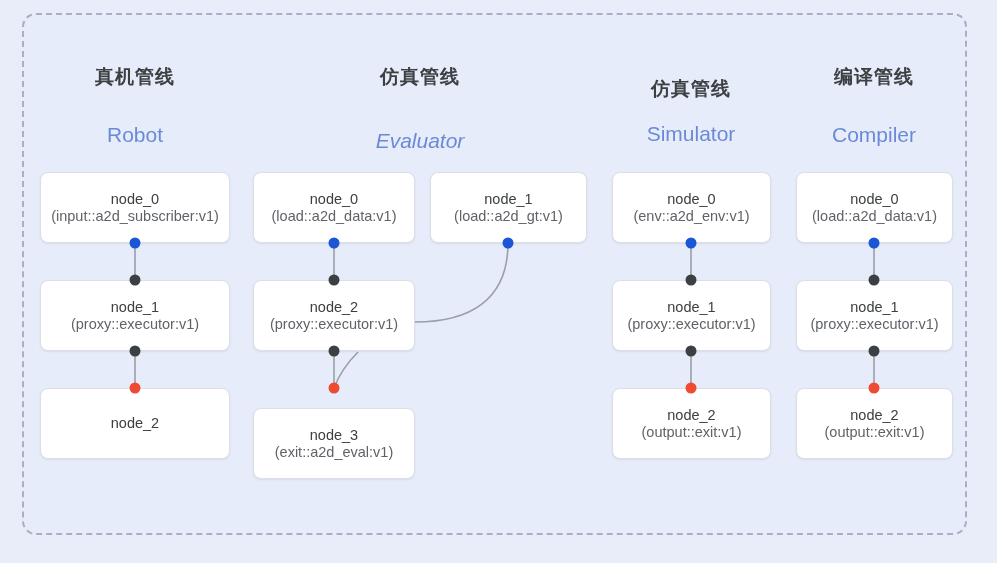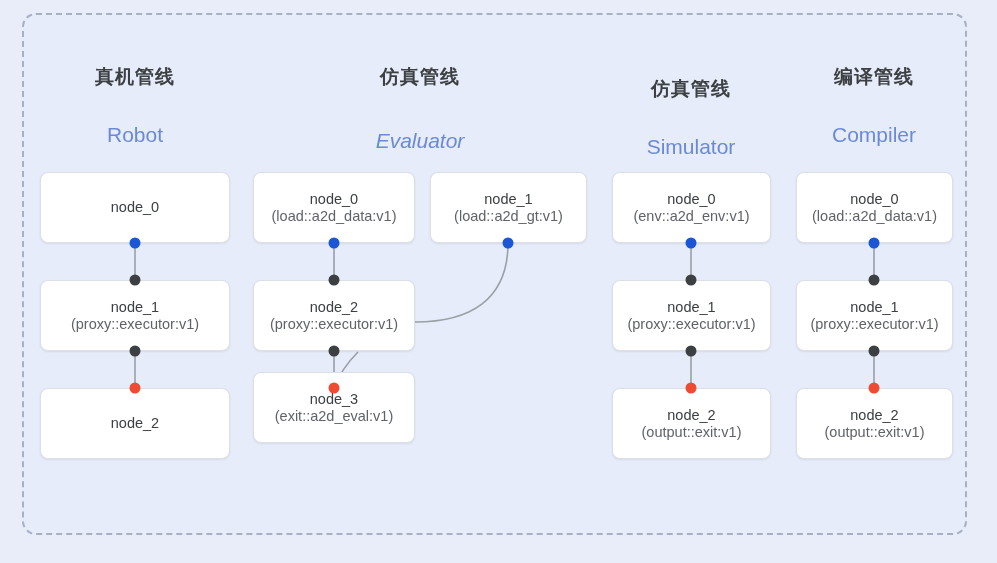--- a/index.html
+++ b/index.html
@@ -122,28 +122,29 @@
       <path d="M874,243 L874,280" fill="none" stroke="#9aa0a6" stroke-width="1.6"></path>
       <path d="M874,351 L874,388" fill="none" stroke="#9aa0a6" stroke-width="1.6"></path>
     </svg>
 
   <div id="headers">
       <div class="col-title" style="left: -15px; top: 64px; width: 300px;">真机管线</div>
       <div class="col-sub" style="left: -15px; top: 123px; width: 300px;">Robot</div>
       <div class="col-title" style="left: 270px; top: 64px; width: 300px;">仿真管线</div>
       <div class="col-sub" style="left: 270px; top: 129px; width: 300px; font-style: italic;">Evaluator</div>
       <div class="col-title" style="left: 541px; top: 76px; width: 300px;">仿真管线</div>
-      <div class="col-sub" style="left: 541px; top: 135px; width: 300px;">Simulator</div>
+      <div class="col-sub" style="left: 541px; top: 122px; width: 300px;">Simulator</div>
       <div class="col-title" style="left: 724px; top: 64px; width: 300px;">编译管线</div>
       <div class="col-sub" style="left: 724px; top: 123px; width: 300px;">Compiler</div>
     </div>
 
   <div id="nodes">
       <div class="node" style="left: 40px; top: 172px; width: 190px; height: 71px;">
         <div class="n-name">node_0</div>
+        <div class="n-type">(input::a2d_subscriber:v1)</div>
       </div>
       <div class="port in-blue" style="left: 135px; top: 243px;"></div>
       <div class="node" style="left: 40px; top: 280px; width: 190px; height: 71px;">
         <div class="n-name">node_1</div>
         <div class="n-type">(proxy::executor:v1)</div>
       </div>
       <div class="port in-dark" style="left: 135px; top: 280px;"></div>
       <div class="port out-dark" style="left: 135px; top: 351px;"></div>
       <div class="node" style="left: 40px; top: 388px; width: 190px; height: 71px;">
         <div class="n-name">node_2</div>
@@ -158,21 +159,21 @@
         <div class="n-name">node_1</div>
         <div class="n-type">(load::a2d_gt:v1)</div>
       </div>
       <div class="port in-blue" style="left: 508px; top: 243px;"></div>
       <div class="node" style="left: 253px; top: 280px; width: 162px; height: 71px;">
         <div class="n-name">node_2</div>
         <div class="n-type">(proxy::executor:v1)</div>
       </div>
       <div class="port in-dark" style="left: 334px; top: 280px;"></div>
       <div class="port out-dark" style="left: 334px; top: 351px;"></div>
-      <div class="node" style="left: 253px; top: 372px; width: 162px; height: 71px;">
+      <div class="node" style="left: 253px; top: 408px; width: 162px; height: 71px;">
         <div class="n-name">node_3</div>
         <div class="n-type">(exit::a2d_eval:v1)</div>
       </div>
       <div class="port out-red" style="left: 334px; top: 388px;"></div>
       <div class="node" style="left: 612px; top: 172px; width: 159px; height: 71px;">
         <div class="n-name">node_0</div>
         <div class="n-type">(env::a2d_env:v1)</div>
       </div>
       <div class="port in-blue" style="left: 691px; top: 243px;"></div>
       <div class="node" style="left: 612px; top: 280px; width: 159px; height: 71px;">

